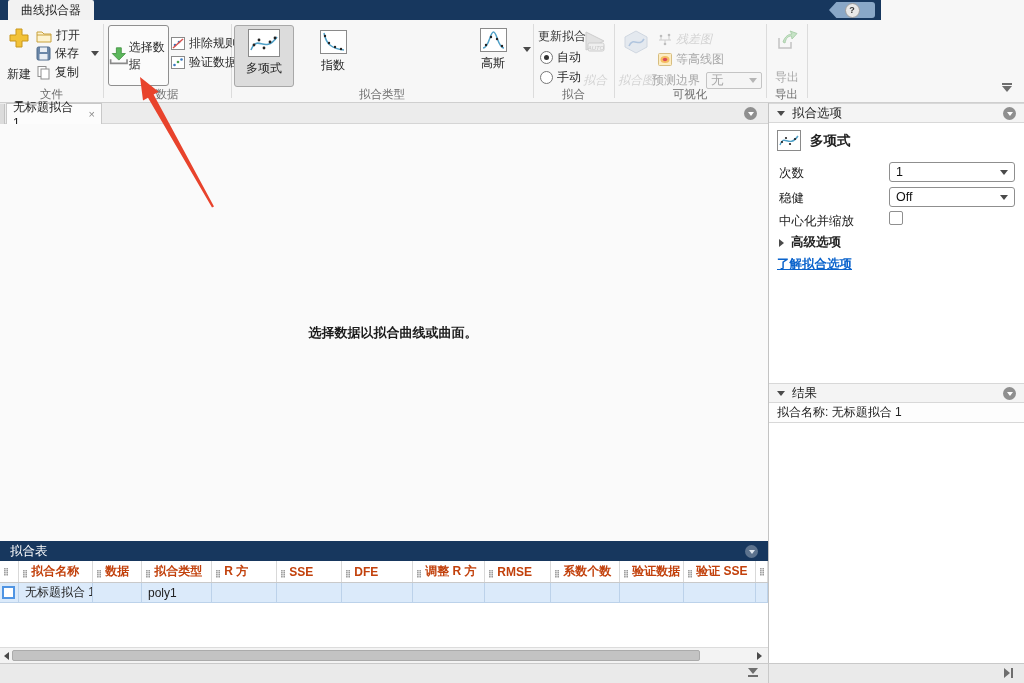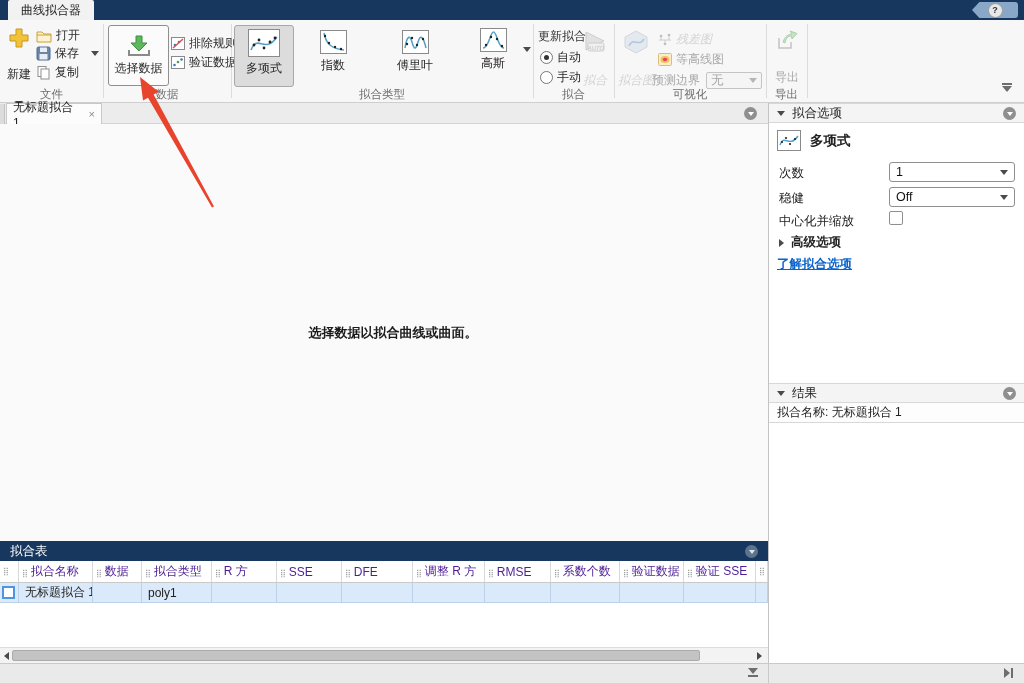--- a/index.html
+++ b/index.html
@@ -1,36 +1,36 @@
 <!DOCTYPE html>
 <html><head>
 <meta charset="utf-8">
 <style>
   html,body{margin:0;padding:0;background:#ddd;}
   .app{position:relative;width:1024px;height:683px;background:#f7f7f7;overflow:hidden;
        font-family:"Liberation Sans","DejaVu Sans",sans-serif;font-size:12px;color:#222;}
   .abs{position:absolute;}
   
-  .titlebar{left:0;top:0;width:1024px;height:20px;background:#17375e;}
+  .titlebar{left:0;top:0;width:881px;height:20px;background:#17375e;}
   .app-tab{left:8px;top:0;width:86px;height:20px;background:#f2f2f2;color:#1a1a1a;
            display:flex;align-items:center;justify-content:center;font-size:12px;border-radius:2px 2px 0 0;}
   .help-tag{right:6px;top:2px;width:46px;height:16px;background:#89a7c7;
             clip-path:polygon(16% 0,100% 0,100% 100%,16% 100%,0 50%);border-radius:3px;
             display:flex;align-items:center;justify-content:center;}
   .help-circle{width:13px;height:13px;border-radius:50%;background:#e8e8e8;border:1px solid #9a9a9a;
                display:flex;align-items:center;justify-content:center;font-size:9px;font-weight:bold;color:#333;}
   
   .ribbon{left:0;top:20px;width:1024px;height:83px;background:#f7f7f7;border-bottom:1px solid #cfcfcf;box-sizing:border-box;}
   .rsep{position:absolute;top:4px;height:74px;width:1px;background:#dcdcdc;}
   .rlabel{position:absolute;top:67px;font-size:11.5px;color:#6e6e6e;text-align:center;}
   .stackbtn{position:absolute;display:flex;flex-direction:column;align-items:center;row-gap:18px;cursor:default;}
   .rowbtn{position:absolute;display:flex;align-items:center;column-gap:4px;}
   .biglabel{font-size:12px;color:#2a2a2a;}
   .bigbtn{position:absolute;border:1px solid #8f8f8f;border-radius:3px;background:#fbfbfb;
-          display:flex;flex-direction:column;align-items:center;justify-content:center;row-gap:3px;}
+          display:flex;flex-direction:row;align-items:center;justify-content:center;row-gap:3px;}
   .gallerybtn{position:absolute;display:flex;flex-direction:column;align-items:center;row-gap:3px;padding-top:3px;}
   .gallerybtn.selected{background:#dcdcdc;border:1px solid #a8a8a8;border-radius:3px;}
   .caret{width:0;height:0;border-left:4px solid transparent;border-right:4px solid transparent;border-top:5px solid #4a4a4a;}
   .radio{width:11px;height:11px;border-radius:50%;border:1px solid #777;background:#fff;display:inline-block;position:relative;}
   .radio.checked::after{content:"";position:absolute;left:2.5px;top:2.5px;width:5px;height:5px;border-radius:50%;background:#333;}
   .disabled-text{color:#a8a8a8 !important;}
   .dim{opacity:.45;font-style:italic;}
   
   .tabstrip{left:0;top:103px;width:768px;height:21px;background:#ececec;border-bottom:1px solid #d5d5d5;box-sizing:border-box;}
   .tabgrip{left:0;top:104px;width:4px;height:20px;background:#dcdcdc;border-right:1px solid #c2c2c2;}
@@ -42,21 +42,21 @@
   .gearbtn{width:13px;height:13px;border-radius:50%;background:#8f8f8f;display:flex;align-items:center;justify-content:center;}
   .gearbtn .chev{width:0;height:0;border-left:3px solid transparent;border-right:3px solid transparent;border-top:4px solid #fff;margin-top:1px;}
   .gearbtn.on-dark{background:rgba(255,255,255,.30);}
   .gearbtn.on-dark .chev{border-top-color:#dfe6ee;}
   
   .tbl-bar{left:0;top:541px;width:768px;height:20px;background:#17375e;color:#fff;display:flex;align-items:center;
            padding:0 10px;box-sizing:border-box;font-size:12.5px;justify-content:space-between;}
   .tbl-head{left:0;top:561px;width:768px;height:22px;background:#fff;border-bottom:1px solid #c9c9c9;box-sizing:border-box;display:flex;}
   .tbl-row{left:0;top:583px;width:768px;height:20px;background:#dbeafa;display:flex;}
   .cell{box-sizing:border-box;display:flex;align-items:center;overflow:hidden;white-space:nowrap;}
-  .hcell{border-right:1px solid #d9d9d9;font-weight:normal;color:#4c1d95;padding-left:3px;column-gap:3px;}
+  .hcell{border-right:1px solid #d9d9d9;font-weight:bold;color:#c2410c;padding-left:3px;column-gap:3px;}
   .rcell{border-right:1px solid #bcd2ea;border-bottom:1px solid #bcd2ea;padding-left:6px;color:#222;}
   .dh::before{content:"⣿";font-size:8px;color:#9a9a9a;}
   .c0{width:19px}.c1{width:74px}.c2{width:49px}.c3{width:70px}.c4{width:65px}.c5{width:65px}.c6{width:71px}
   .c7{width:72px}.c8{width:66px}.c9{width:69px}.c10{width:64px}.c11{width:72px}.c12{width:12px}
   .rowsel{width:13px;height:13px;background:#fff;border:2px solid #4f94e3;box-sizing:border-box;margin-left:2px;}
   .tbl-white{left:0;top:603px;width:768px;height:44px;background:#fff;}
   .hscroll{left:0;top:647px;width:768px;height:16px;background:#f3f3f3;border-top:1px solid #dcdcdc;box-sizing:border-box;}
   .hthumb{position:absolute;left:12px;top:2px;width:688px;height:11px;background:#c3c3c3;border:1px solid #ababab;border-radius:2px;box-sizing:border-box;}
   .sarrow{position:absolute;top:4px;width:0;height:0;border-top:4px solid transparent;border-bottom:4px solid transparent;}
   .sarrow.left{left:4px;border-right:5px solid #4a4a4a;}
@@ -189,33 +189,20 @@
         <path d="M4 3 C6 14,12 19,24 20" fill="none" stroke="#4fa0c7" stroke-width="1.5"></path>
         <g fill="#222">
             <circle cx="5" cy="6" r="1.2"></circle>
             <circle cx="9" cy="13" r="1.2"></circle>
             <circle cx="15" cy="17" r="1.2"></circle>
             <circle cx="21" cy="19" r="1.2"></circle>
           </g>
         </svg>
       <span class="biglabel">指数</span>
     </div>
-    <div class="gallerybtn" style="left:386px;top:7px;width:58px;height:55px">
-      <svg width="27" height="24" viewBox="0 0 27 24">
-        <rect x="0.5" y="0.5" width="26" height="23" fill="#fff" stroke="#8a8a8a"></rect>
-        <path d="M3 18 C5 5,8 5,10 12 C12 20,14 20,16 12 C18 5,21 5,24 18" fill="none" stroke="#4fa0c7" stroke-width="1.5"></path>
-        <g fill="#222">
-            <circle cx="5" cy="14" r="1.2"></circle>
-            <circle cx="10" cy="8" r="1.2"></circle>
-            <circle cx="15" cy="15" r="1.2"></circle>
-            <circle cx="21" cy="9" r="1.2"></circle>
-          </g>
-        </svg>
-      <span class="biglabel">傅里叶</span>
-    </div>
     <div class="gallerybtn" style="left:466px;top:5px;width:54px;height:55px">
       <svg width="27" height="24" viewBox="0 0 27 24">
         <rect x="0.5" y="0.5" width="26" height="23" fill="#fff" stroke="#8a8a8a"></rect>
         <path d="M3 20 C9 20,10 4,13.5 4 C17 4,18 20,24 20" fill="none" stroke="#4fa0c7" stroke-width="1.5"></path>
         <g fill="#222">
             <circle cx="6" cy="17" r="1.2"></circle>
             <circle cx="11" cy="9" r="1.2"></circle>
             <circle cx="17" cy="11" r="1.2"></circle>
             <circle cx="22" cy="18" r="1.2"></circle>
           </g>

